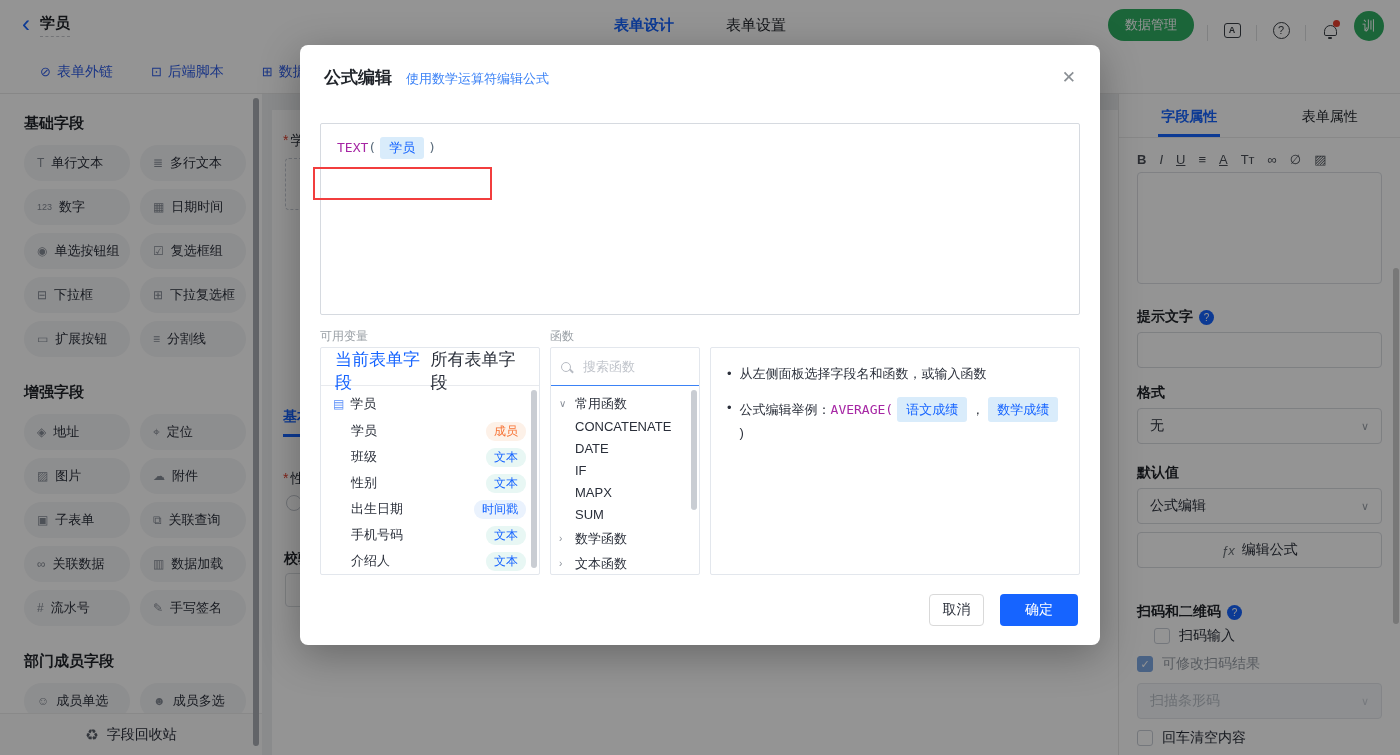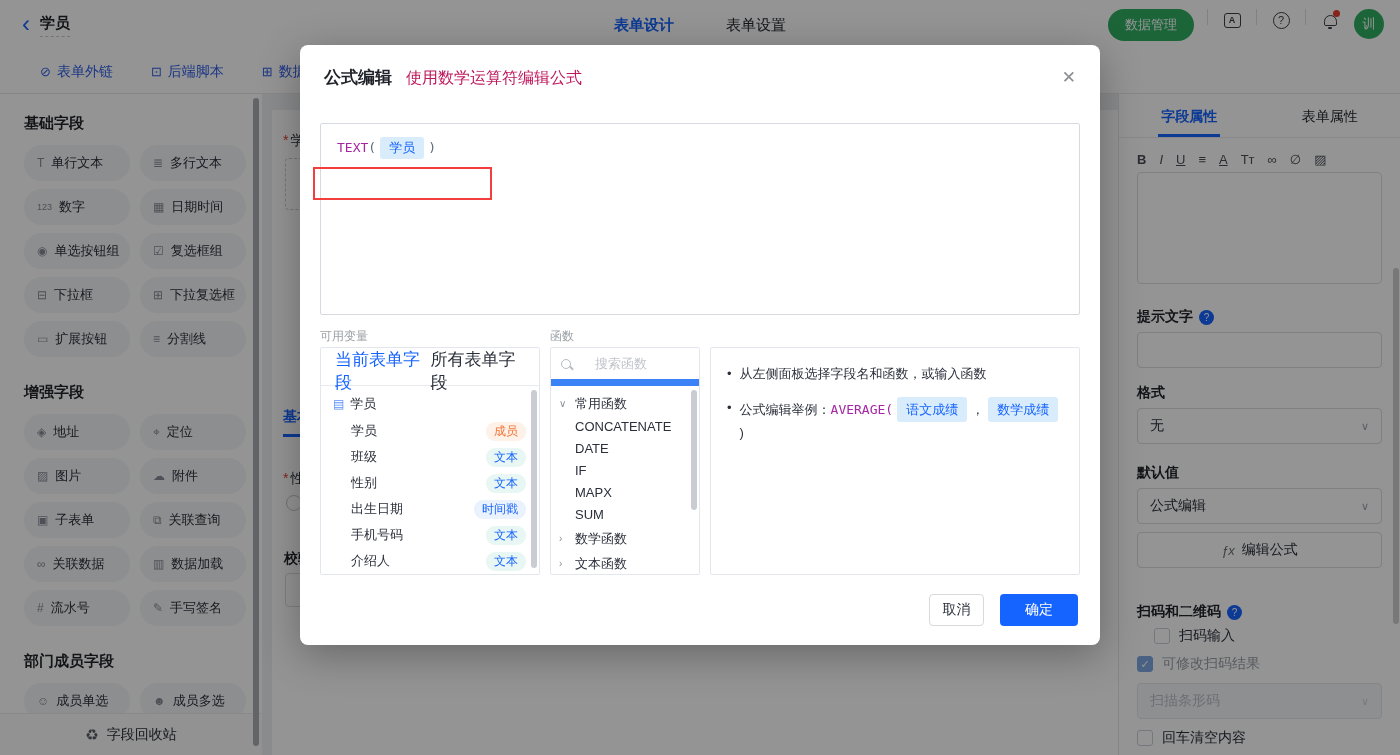--- a/index.html
+++ b/index.html
@@ -5,21 +5,21 @@
   * { margin:0; padding:0; box-sizing:border-box; }
   html,body { width:1400px; height:755px; overflow:hidden; font-family:"Liberation Sans",sans-serif; background:#eef0f2; position:relative; }
 
   
   .topbar { position:absolute; top:0; left:0; width:1400px; height:50px; background:#fff; display:flex; align-items:center; z-index:10; }
   .back { color:#1664ff; font-size:24px; line-height:1; margin:0 10px 2px 22px; cursor:pointer; }
   .apptitle { font-size:15px; font-weight:bold; color:#1f2329; padding-bottom:3px; border-bottom:1px dashed #c6c9ce; }
   .toptabs { position:absolute; left:50%; transform:translateX(-50%); display:flex; gap:52px; }
   .toptab { font-size:15px; color:#1f2329; cursor:pointer; }
   .toptab.active { color:#1664ff; font-weight:bold; }
-  .topright { position:absolute; right:16px; display:flex; align-items:flex-start; gap:13px; }
+  .topright { position:absolute; right:16px; display:flex; align-items:flex-end; gap:13px; }
   .pill-green { background:#2fae63; color:#fff; font-size:13px; padding:7px 17px; border-radius:17px; cursor:pointer; }
   .vsep { width:1px; height:16px; background:#dcdee0; }
   .ticon { width:22px; height:22px; display:flex; align-items:center; justify-content:center; color:#3a3f45; cursor:pointer; position:relative; }
   .book { width:17px; height:15px; border:1.6px solid #3a3f45; border-radius:3px; font-size:9px; display:flex; align-items:center; justify-content:center; font-weight:bold; }
   .qcirc { width:17px; height:17px; border:1.6px solid #3a3f45; border-radius:50%; font-size:11px; display:flex; align-items:center; justify-content:center; }
   .bell { width:13px; height:11px; border:1.6px solid #3a3f45; border-radius:7px 7px 2px 2px; position:relative; }
   .bell::after { content:''; position:absolute; left:3px; bottom:-4px; width:4px; height:2px; border-radius:2px; background:#3a3f45; }
   .reddot { position:absolute; top:1px; right:1px; width:7px; height:7px; background:#e8402f; border-radius:50%; }
   .avatar { width:30px; height:30px; border-radius:50%; background:#2fae63; color:#fff; font-size:13px; display:flex; align-items:center; justify-content:center; cursor:pointer; }
 
@@ -84,21 +84,21 @@
   .cbrow.disabled { color:#9aa0a8; cursor:default; }
   .winscroll { position:absolute; top:268px; left:1393px; width:6px; height:356px; background:#cfcfcf; border-radius:3px; z-index:11; }
 
   
   .overlay { position:absolute; inset:0; background:rgba(0,0,0,0.42); z-index:40; }
 
   
   .modal { position:absolute; left:300px; top:45px; width:800px; height:600px; background:#fff; border-radius:8px; z-index:50; box-shadow:0 10px 40px rgba(0,0,0,.3); }
   .m-head { padding:21px 24px 0 24px; display:flex; align-items:baseline; gap:14px; }
   .m-title { font-size:17px; font-weight:bold; color:#1f2329; }
-  .m-sub { font-size:16px; color:#be185d; }
+  .m-sub { font-size:13px; color:#3b82f6; }
   .m-close { position:absolute; right:24px; top:22px; font-size:17px; color:#8a8f94; cursor:pointer; }
   .editor { position:absolute; left:20px; top:78px; width:760px; height:192px; border:1px solid #d6dae0; border-radius:2px; overflow:hidden; }
   .ed-head { height:42px; background:#e8f4fc; border-bottom:1px solid #dbe7f1; line-height:42px; padding-left:16px; font-size:14px; color:#2a2f3a; }
   .ed-body { padding:13px 16px; font-size:13px; }
   .tok-fn { font-family:"DejaVu Sans Mono",monospace; color:#a626a4; }
   .tok-p { color:#5a6b7b; font-family:"DejaVu Sans Mono",monospace; }
   .chip { display:inline-block; background:#d9ecfb; color:#1664ff; border-radius:3px; padding:2px 9px; margin:0 4px; font-size:13px; cursor:pointer; }
   .annot { position:absolute; left:13px; top:122px; width:179px; height:33px; border:2px solid #f23e3e; z-index:5; pointer-events:none; }
   .plabel { position:absolute; font-size:12px; color:#9aa0a6; top:283px; }
   .panel { position:absolute; top:302px; height:228px; border:1px solid #e3e7ed; border-radius:2px; background:#fff; overflow:hidden; }
@@ -109,21 +109,21 @@
   .vtab1 { color:#1664ff; margin-left:14px; cursor:pointer; }
   .vtab2 { color:#2a2f3a; margin-left:auto; margin-right:13px; cursor:pointer; }
   .troot { height:28px; display:flex; align-items:center; gap:6px; padding-left:12px; font-size:13px; color:#2a2f3a; margin-top:4px; cursor:pointer; }
   .troot .doc { color:#5b8ff9; font-size:12px; }
   .trow { height:26px; display:flex; align-items:center; justify-content:space-between; padding:0 13px 0 30px; font-size:13px; color:#2a2f3a; cursor:pointer; }
   .badge { font-size:12px; padding:1px 8px; border-radius:9px; }
   .b-member { color:#f77234; background:#fdf1e8; }
   .b-text { color:#1664ff; background:#e8f7f4; }
   .b-ts { color:#1664ff; background:#eaf2fd; }
   .pscroll { position:absolute; right:2px; width:6px; background:#c9cdd3; border-radius:3px; }
-  .srch { height:38px; border-bottom:7px solid #3b82f6; display:flex; align-items:center; gap:24px; padding-left:10px; }
+  .srch { height:38px; border-bottom:1px solid #3b82f6; display:flex; align-items:center; gap:12px; padding-left:10px; }
   .mag { width:10px; height:10px; border:1.5px solid #b8bcc4; border-radius:50%; position:relative; flex:0 0 10px; }
   .mag::after { content:''; position:absolute; width:5px; height:1.5px; background:#b8bcc4; transform:rotate(45deg); right:-4px; bottom:-1px; }
   .srch input { border:none; outline:none; font-size:13px; width:100px; color:#2a2f3a; font-family:"Liberation Sans",sans-serif; }
   .srch input::placeholder { color:#c0c4cb; }
   .fgroup { height:25px; display:flex; align-items:center; gap:6px; padding-left:8px; font-size:13px; color:#2a2f3a; cursor:pointer; }
   .fgroup .chv { color:#8a9099; font-size:10px; width:10px; }
   .fitem { height:22px; line-height:22px; padding-left:24px; font-size:13px; color:#2a2f3a; cursor:pointer; }
   .tip { font-size:13px; color:#2a2f3a; margin-bottom:13px; display:flex; align-items:flex-start; line-height:21px; }
   .tip .dot { margin:0 8px 0 2px; }
   .m-foot { position:absolute; right:22px; top:549px; display:flex; gap:16px; }

